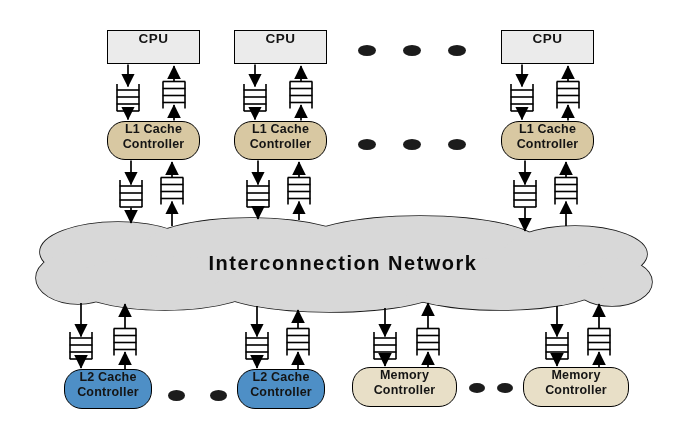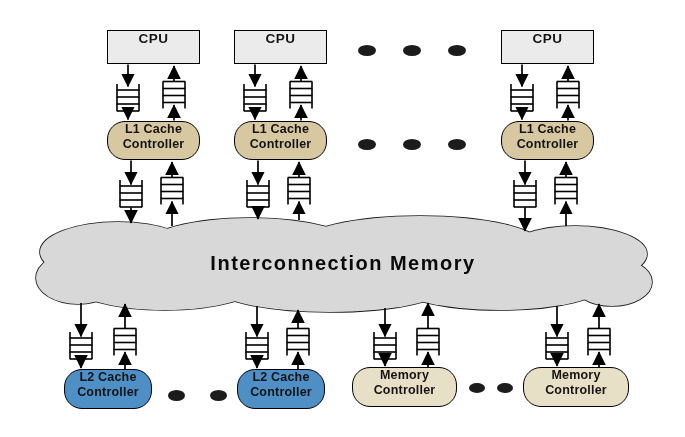--- a/index.html
+++ b/index.html
@@ -159,21 +159,21 @@
     <g stroke="#000" stroke-width="1.7">
       <line x1="557" y1="306" x2="557" y2="336.5" marker-end="url(#ah)"></line>
       <line x1="557" y1="359.5" x2="557" y2="366" marker-end="url(#ah)"></line>
       <line x1="599" y1="367" x2="599" y2="352" marker-end="url(#ah)"></line>
       <line x1="599" y1="328.5" x2="599" y2="304" marker-end="url(#ah)"></line>
     </g>
     <use href="#qd" x="546" y="332"></use>
     <use href="#qu" x="588" y="328"></use>
   </svg>
 
-  <div class="netlabel">Interconnection Memory</div>
+  <div class="netlabel">Interconnection Network</div>
 
   <div class="box cpu" style="left: 107px; top: 30px; width: 93px; height: 34px; background-color: rgb(235, 235, 235);">
     <span>CPU</span>
   </div>
   <div class="box cpu" style="left: 234px; top: 30px; width: 93px; height: 34px; background-color: rgb(235, 235, 235);">
     <span>CPU</span>
   </div>
   <div class="box cpu" style="left: 501px; top: 30px; width: 93px; height: 34px; background-color: rgb(235, 235, 235);">
     <span>CPU</span>
   </div>

